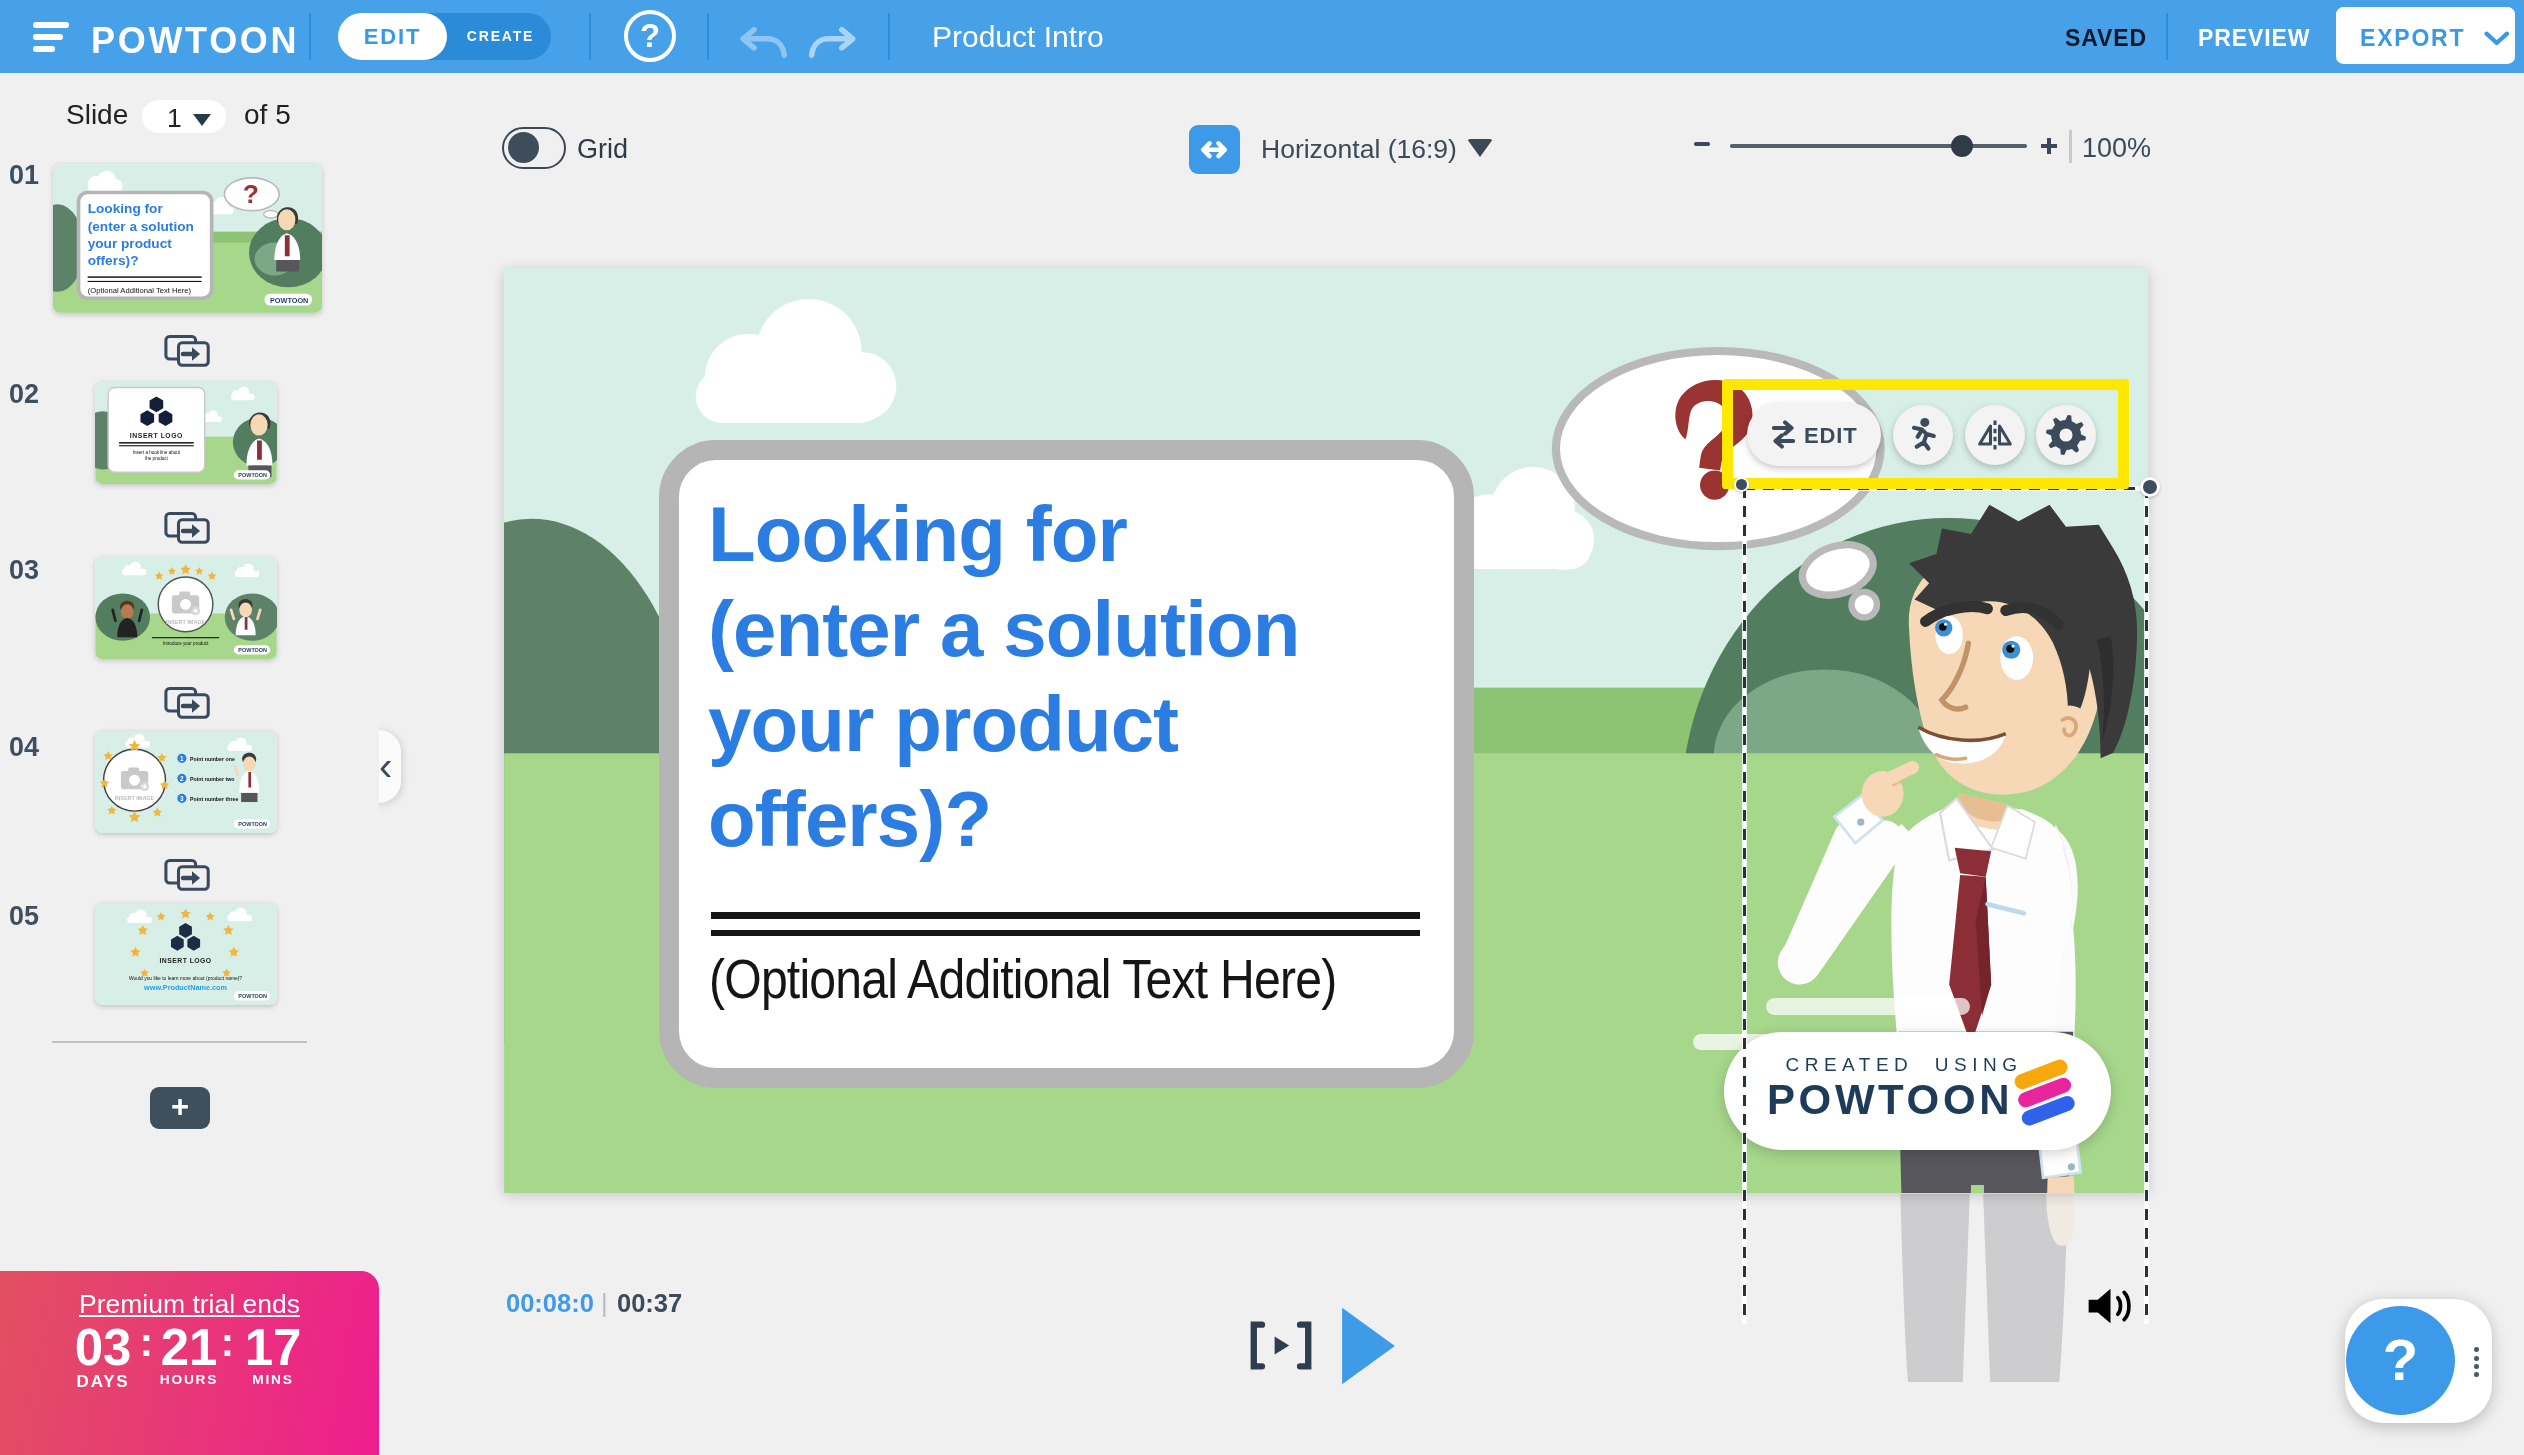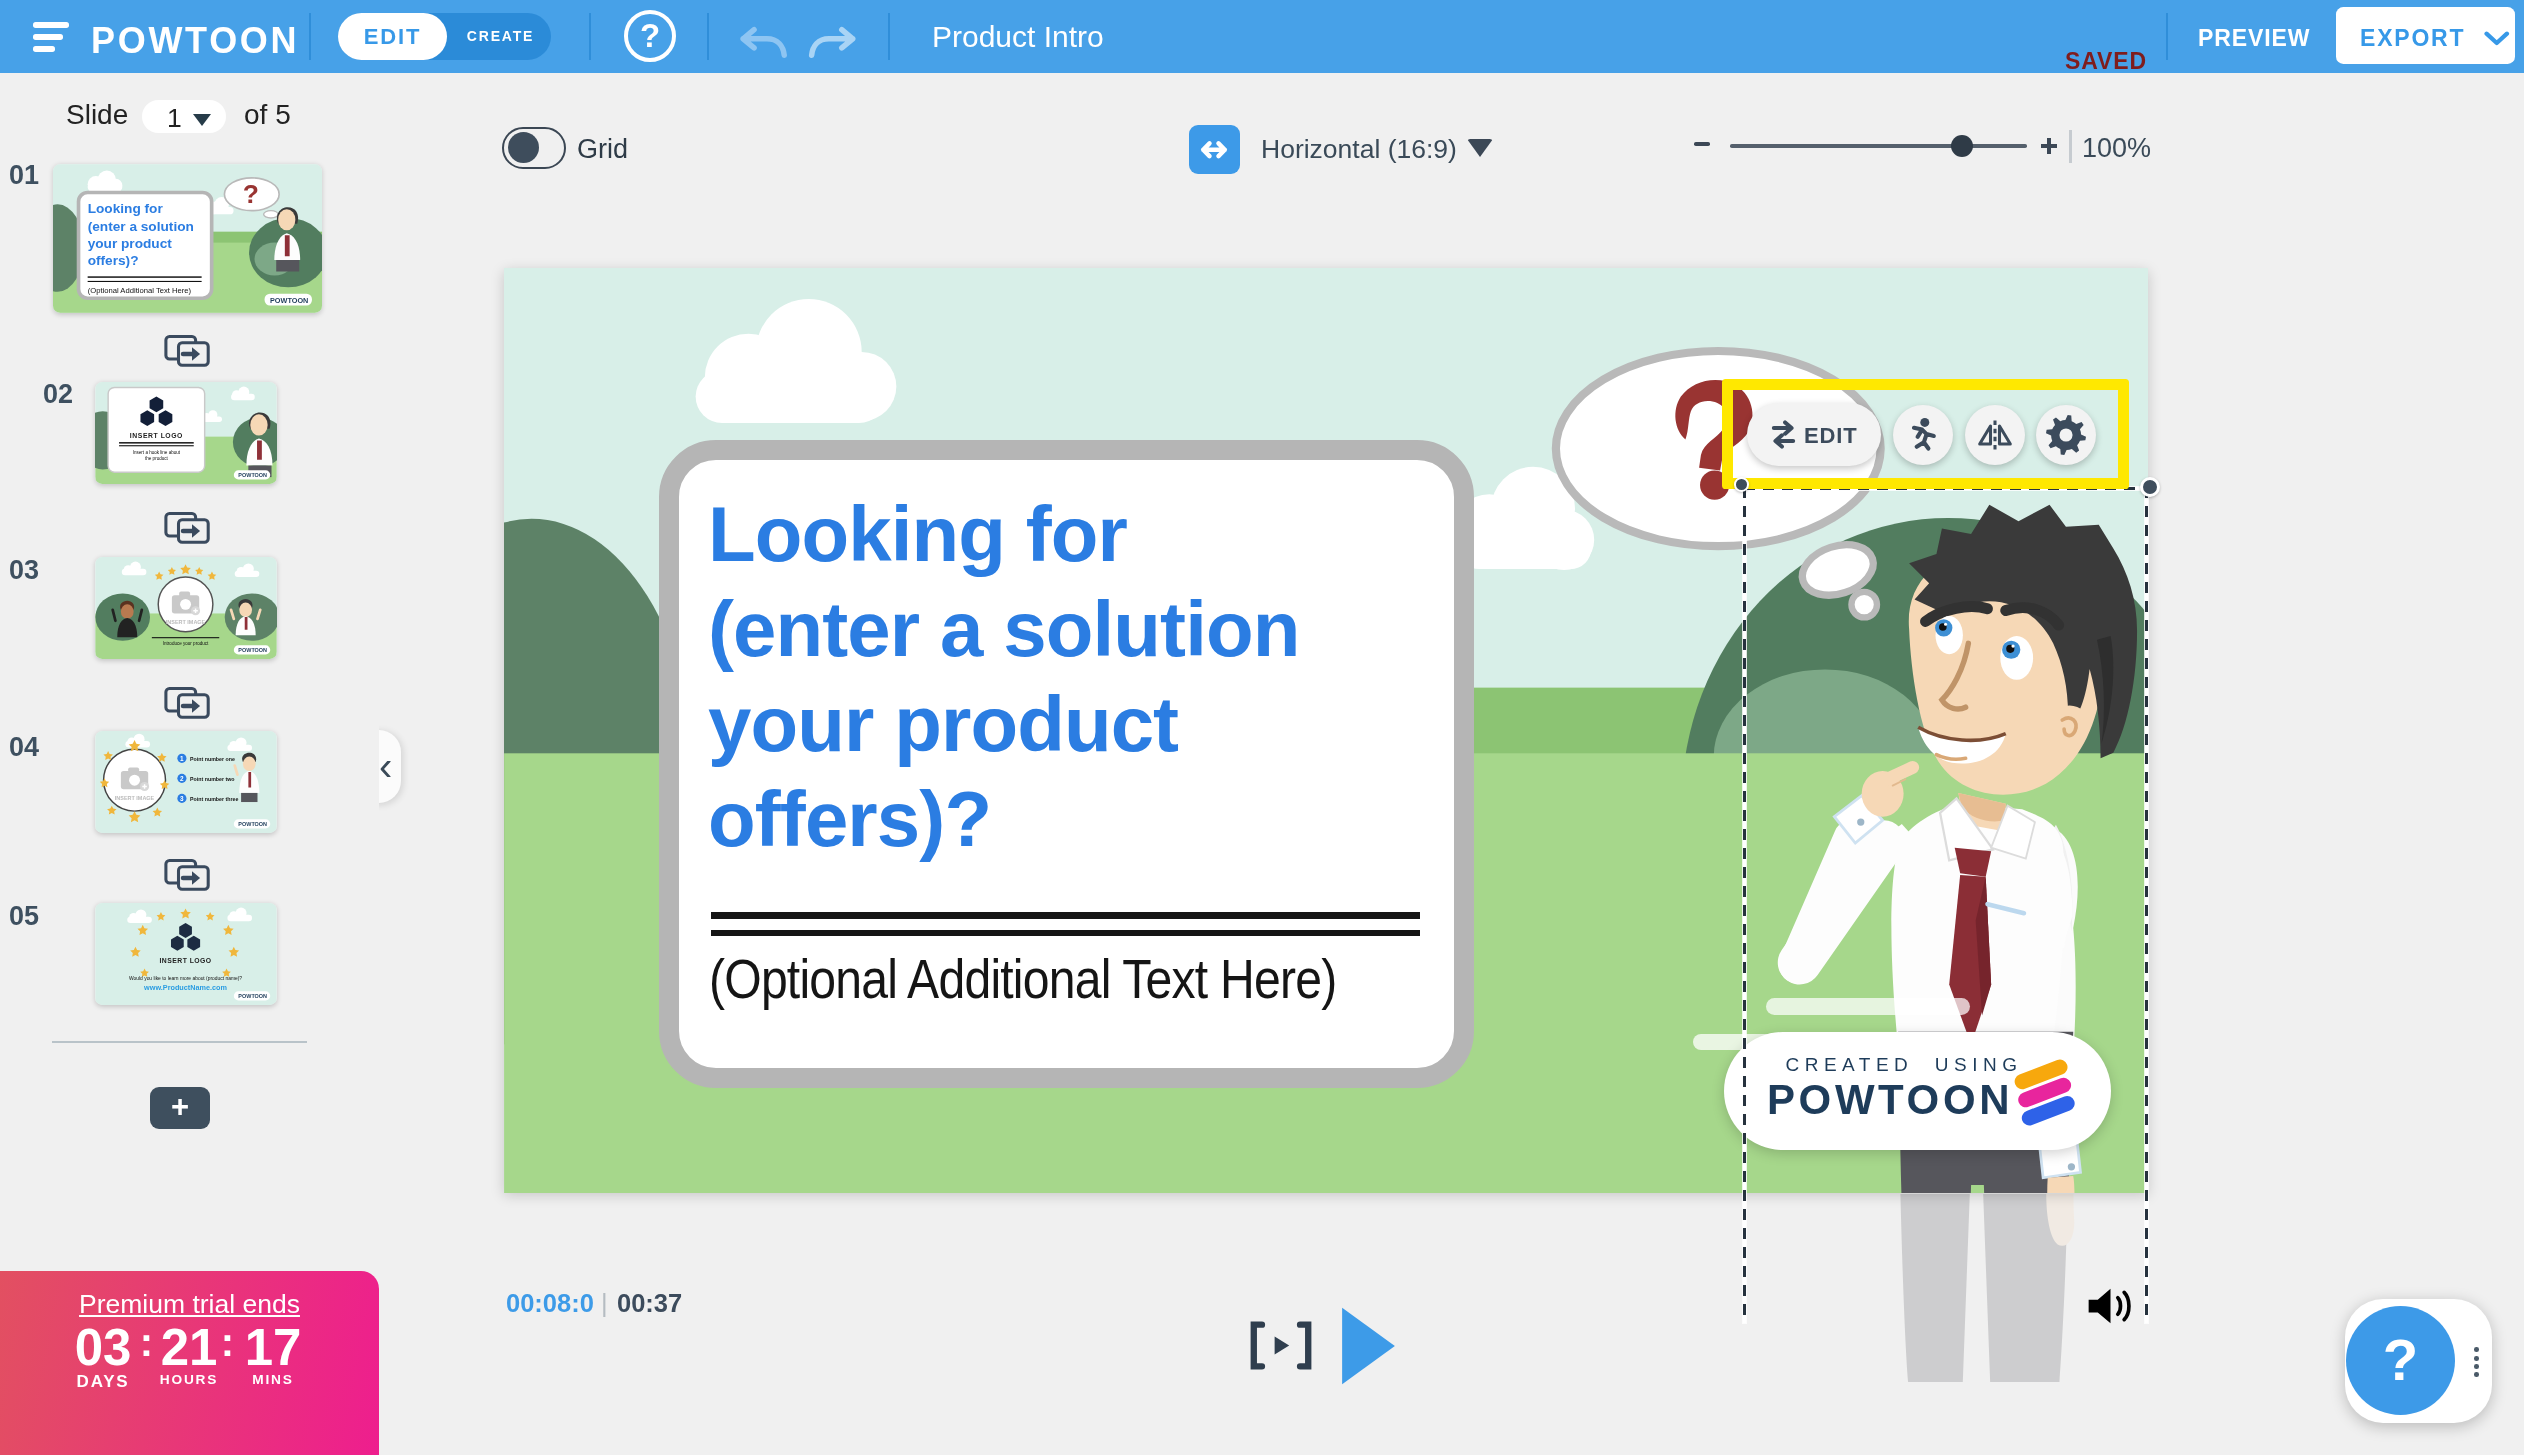--- a/index.html
+++ b/index.html
@@ -12,21 +12,21 @@
   .tb-div { position:absolute; top:12.8px; width:1.8px; height:47px; background:#2f8ed9; }
   #burger div { position:absolute; left:33px; height:5.5px; border-radius:2.7px; background:#fff; }
   #logo { position:absolute; left:91px; top:20px; color:#fff; font-size:36px; font-weight:bold; letter-spacing:2.7px; }
   #toggle { position:absolute; left:338px; top:12.8px; width:213px; height:47px; background:#2b8bd8; border-radius:24px; }
   #toggle .edit { position:absolute; left:0; top:0; width:109px; height:47px; background:#fff; border-radius:24px;
      color:#3799e8; font-size:22px; font-weight:bold; text-align:center; line-height:47px; letter-spacing:1.8px;}
   #toggle .create { position:absolute; left:117px; top:0; width:91px; text-align:center; height:47px; color:#ffffff; font-size:14px; font-weight:bold; line-height:47px; letter-spacing:1.8px;}
   #help1 { position:absolute; left:624px; top:10px; width:52px; height:52px; border-radius:50%; border:4.6px solid #fff;
      color:#fff; font-size:33px; font-weight:bold; text-align:center; line-height:44px; }
   #title { position:absolute; left:932px; top:20px; color:#fff; font-size:30px; }
-  #saved { position:absolute; left:2065px; top:24.6px; color:#7f1d1d; font-size:23px; font-weight:bold; letter-spacing:0.9px;margin-top:23px;}
+  #saved { position:absolute; left:2065px; top:24.6px; color:#0f172a; font-size:23px; font-weight:bold; letter-spacing:0.9px;}
   #preview { position:absolute; left:2198px; top:24.6px; color:#fff; font-size:23px; font-weight:bold; letter-spacing:0.9px;}
   #export { position:absolute; left:2336px; top:7.3px; width:179px; height:57px; background:#fff; border-radius:7.3px; }
   #export span { position:absolute; left:24px; top:18px; color:#3799e8; font-size:23px; font-weight:bold; letter-spacing:1.8px;}
 
   
   #sidebar { position:absolute; left:0; top:73px; width:379px; height:1383px; background:#f0f0f0; z-index:30;}
   .thumbnum { position:absolute; left:9px; color:#3e5060; font-size:27px; font-weight:bold; }
   .thumb { position:absolute; border-radius:7.3px; overflow:hidden; box-shadow:0 1.8px 5.5px rgba(0,0,0,.18); }
   .trans { position:absolute; left:164px; }
   #plusbtn { position:absolute; left:150px; top:1014px; width:60px; height:42px; background:#3e4f5e; border-radius:9px;
@@ -286,21 +286,21 @@
  <rect x="38" y="123" width="125" height="1.6" fill="#111"></rect>
  <rect x="38" y="128" width="125" height="1.2" fill="#111"></rect>
  <text x="38" y="141" font-size="8.4" fill="#111">(Optional Additional Text Here)</text>
  <rect x="232" y="142" width="52" height="13" rx="6" fill="#fff"></rect>
  <text x="238" y="152" font-size="8" font-weight="bold" fill="#1e3c5a">POWTOON</text>
 </svg></div>
   <svg class="trans" style="top:259px;" width="47" height="36" viewBox="0 0 52 40">
       <use href="#g-trans"></use>
     </svg>
 
-  <div class="thumbnum" style="top:306px;margin-left:34px;">02</div>
+  <div class="thumbnum" style="top:306px;">02</div>
   <div class="thumb" id="th2" style="left:95px; top:309px; width:182px; height:102px;">
 <svg width="182" height="102" viewBox="0 0 199 112">
  <rect width="199" height="112" fill="#d8efe8"></rect>
  <rect y="60" width="199" height="52" fill="#a6d78b"></rect>
  <ellipse cx="8" cy="64" rx="26" ry="32" fill="#5d8267"></ellipse>
  <ellipse cx="180" cy="66" rx="29" ry="27" fill="#527d5f"></ellipse>
  <g fill="#fff">
           <circle cx="36" cy="16" r="6"></circle>
           <circle cx="45" cy="13" r="7"></circle>
           <rect x="28" y="14" width="30" height="8" rx="4"></rect>

